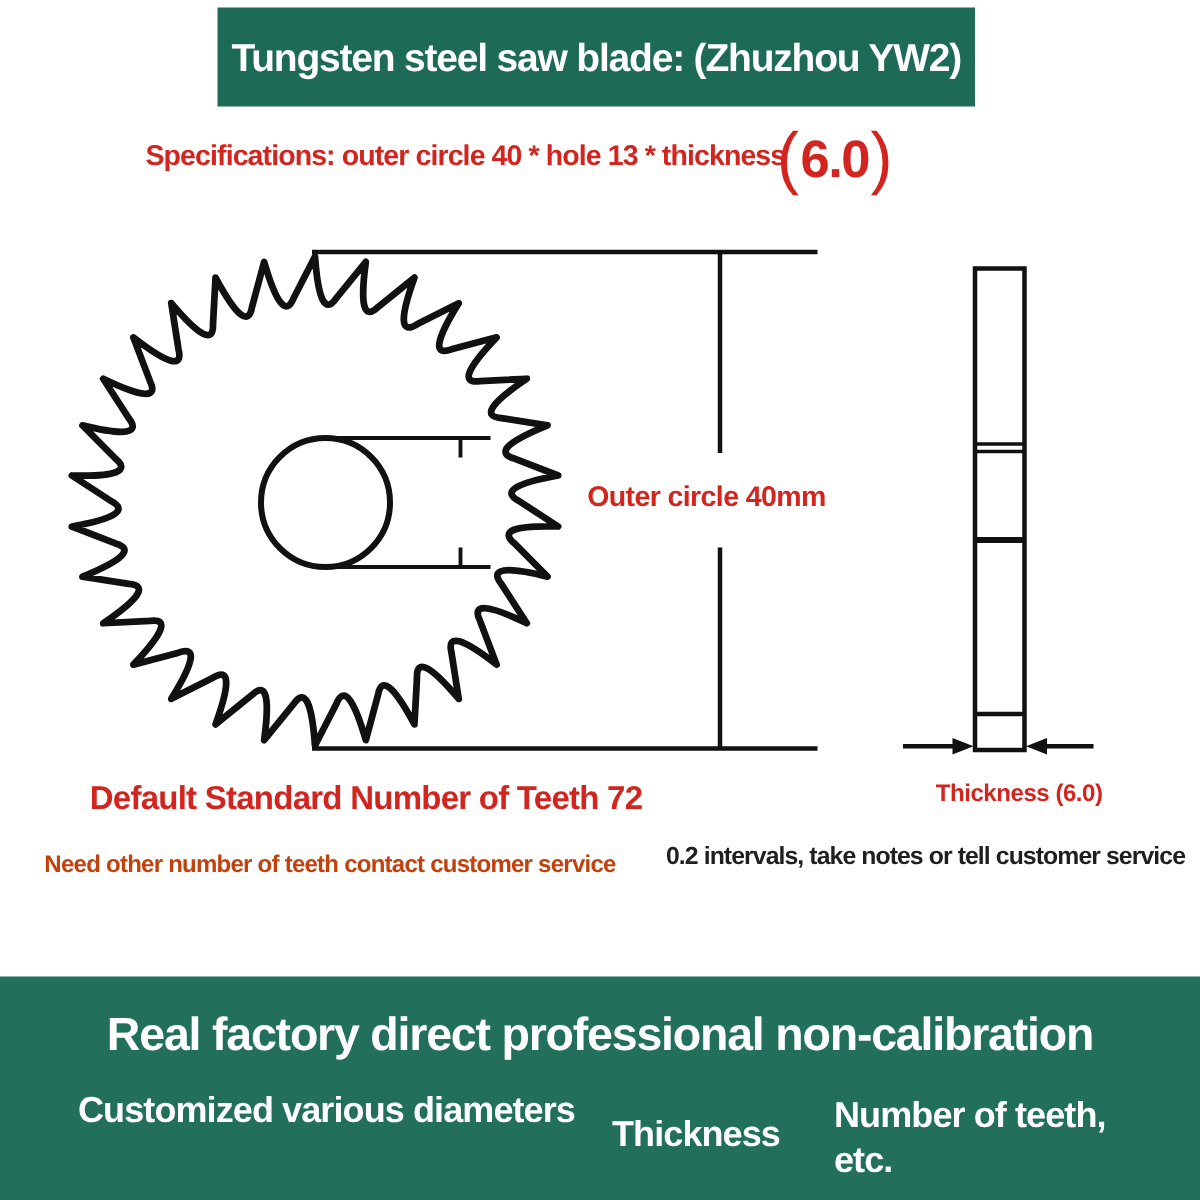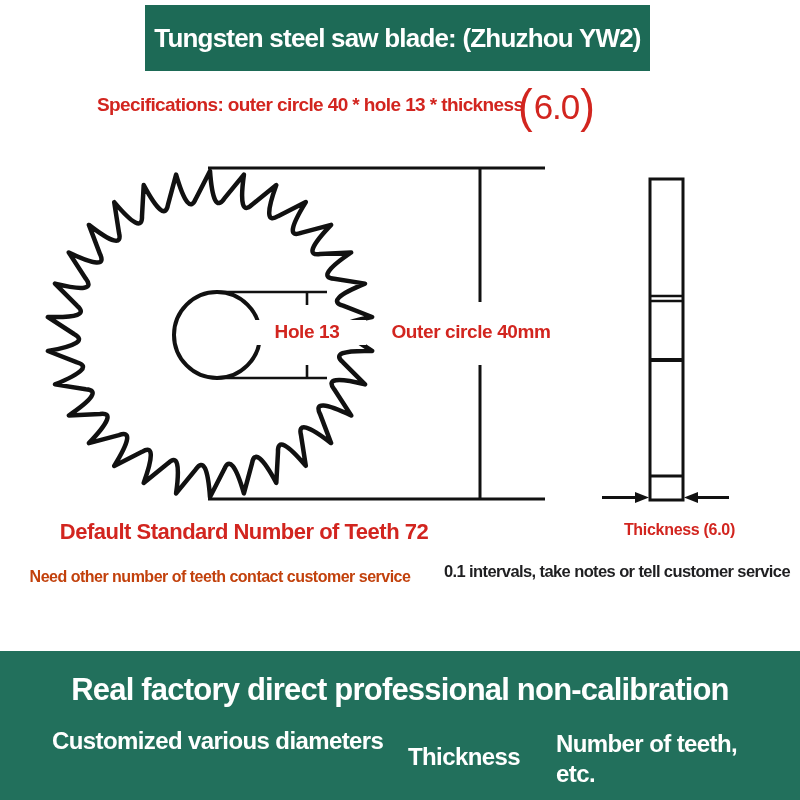--- a/index.html
+++ b/index.html
@@ -17,21 +17,21 @@
   }
   
   .specs-label{
     position:absolute;left:97px;top:94px;color:#d2251f;font-size:19px;font-weight:700;
     letter-spacing:-0.6px;white-space:nowrap;
   }
   .specs-value{
     position:absolute;left:518px;top:80px;height:52px;display:flex;align-items:center;color:#d2251f;
   }
   .specs-value .paren{font-size:44px;font-weight:400;line-height:1;transform:scaleY(1.05);}
-  .specs-value .val{font-size:35px;font-weight:400;line-height:1;letter-spacing:-1px;padding:0 1px;}
+  .specs-value .val{font-size:35px;font-weight:700;line-height:1;letter-spacing:-1px;padding:0 1px;}
   
   .drawing{position:absolute;left:0;top:0;width:800px;height:560px;}
   
   .dim-label{
     position:absolute;color:#d2251f;font-weight:700;font-size:19px;letter-spacing:-0.4px;
     text-align:center;white-space:nowrap;background:#ffffff;line-height:1.3;
   }
   .hole-label{left:248px;top:320px;width:118px;}
   .outer-label{left:388px;top:320px;width:166px;}
   
@@ -101,27 +101,26 @@
     <line x1="650" y1="301" x2="683" y2="301" stroke="#111111" stroke-width="2.4"></line>
     <line x1="650" y1="360" x2="683" y2="360" stroke="#111111" stroke-width="4"></line>
     <line x1="650" y1="476" x2="683" y2="476" stroke="#111111" stroke-width="3"></line>
 
     <line x1="602" y1="497.5" x2="638" y2="497.5" stroke="#111111" stroke-width="3"></line>
     <polygon points="649,497.5 635,492 635,503" fill="#111111"></polygon>
     <line x1="694" y1="497.5" x2="729" y2="497.5" stroke="#111111" stroke-width="3"></line>
     <polygon points="684,497.5 698,492 698,503" fill="#111111"></polygon>
   </svg>
 
-  <div class="dim-label hole-label">Hole 13</div>
   <div class="dim-label outer-label">Outer circle 40mm</div>
 
   <div class="teeth-title">Default Standard Number of Teeth 72</div>
   <div class="teeth-sub">Need other number of teeth contact customer service</div>
   <div class="thick-label">Thickness (6.0)</div>
-  <div class="thick-note">0.1 intervals, take notes or tell customer service</div>
+  <div class="thick-note">0.2 intervals, take notes or tell customer service</div>
 
   <div class="footer">
     <div class="footer-title">Real factory direct professional non-calibration</div>
     <div class="footer-row">
       <span class="fi-1">Customized various diameters</span>
       <span class="fi-2">Thickness</span>
       <span class="fi-3">Number of teeth, etc.</span>
     </div>
   </div>
 

